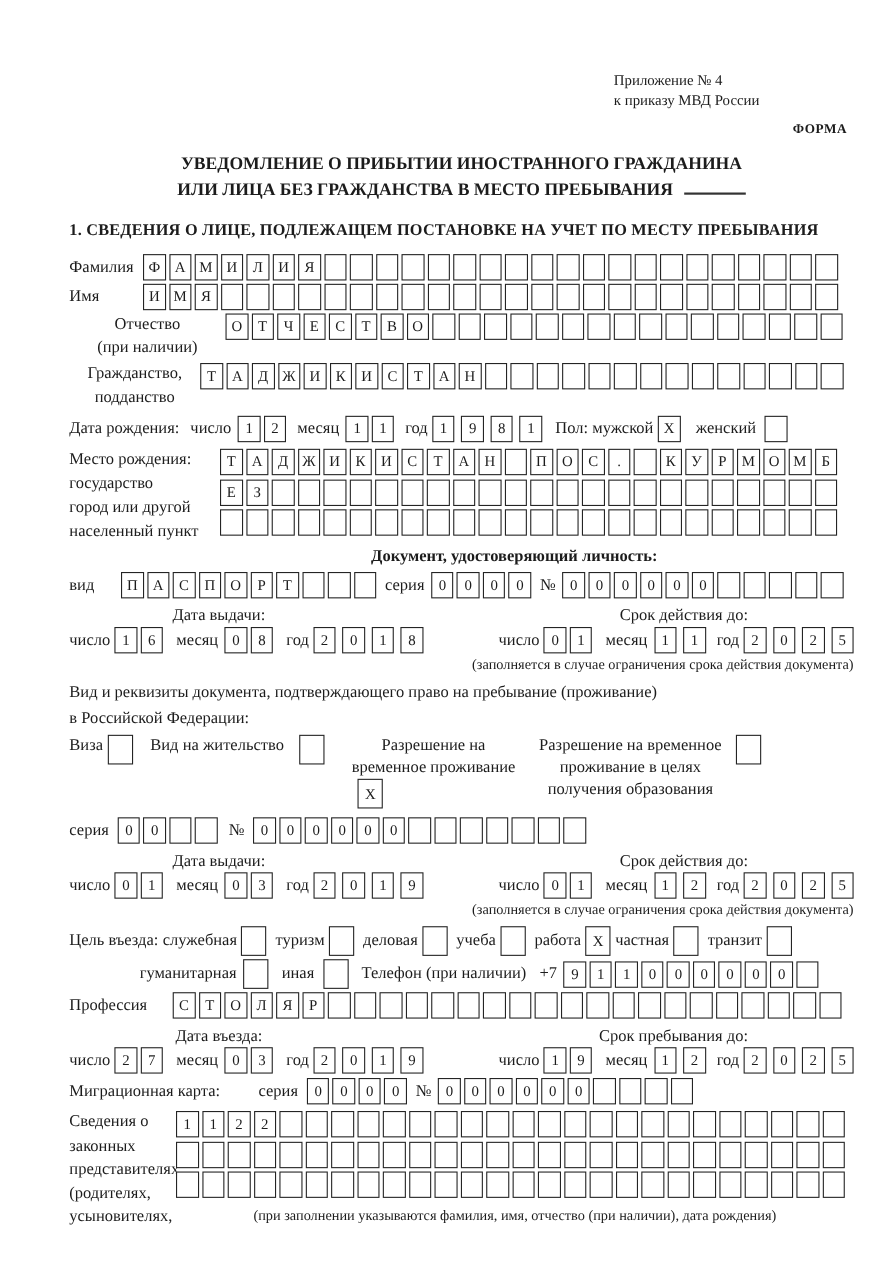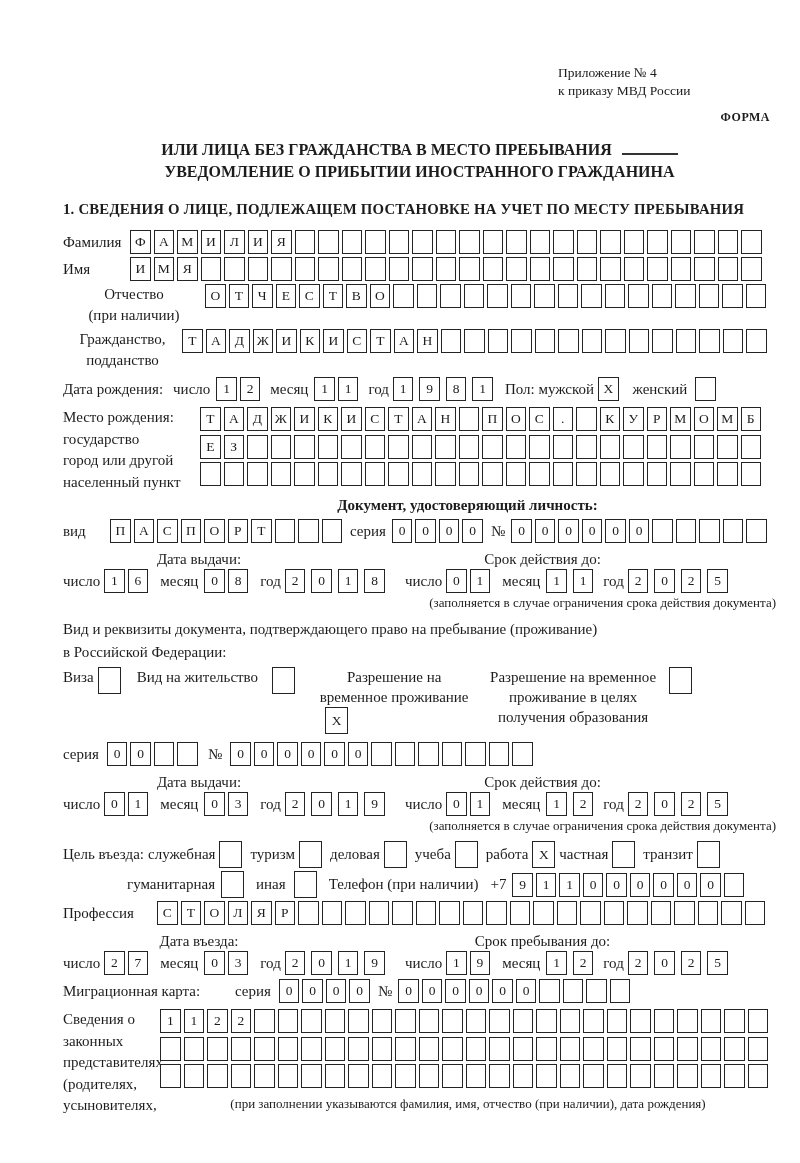--- a/index.html
+++ b/index.html
@@ -37,21 +37,21 @@
   .labelcol{display:flex;flex-direction:column;line-height:21.5px;flex:0 0 auto;}
   .stackrows .cells{margin-bottom:3.5px;}
   .bp-labels{width:137px;}
   .lr-labels{width:97px;}
   
   .dochead{font-weight:bold;text-align:center;padding-left:96px;margin:4px 0 5px;}
   
   .datecols{display:flex;margin-bottom:1px;}
   .datecol{display:flex;flex-direction:column;}
   .datecol.left{width:342px;}
-  .datecol.right{flex:1;}
+  .datecol.right{flex:1;align-items:flex-end;}
   .dhead{text-align:center;line-height:20px;}
   .datecol.left .dhead{padding-right:70px;}
   .datecol.right .dhead{padding-right:96px;}
   .drow{display:flex;align-items:center;white-space:nowrap;}
   .note{text-align:right;font-size:13px;line-height:17px;margin-bottom:7px;}
   .intro{line-height:23px;}
   
   .optrow{display:flex;align-items:flex-start;margin:3px 0 8px;white-space:normal;}
   .opt{display:flex;align-items:flex-start;flex:0 0 auto;}
   .optlabel{line-height:20px;text-align:center;}
@@ -65,24 +65,24 @@
 <div class="page">
 
   <div class="annex">
     <div>Приложение № 4</div>
     <div>к приказу МВД России</div>
   </div>
 
   <div class="forma">ФОРМА</div>
 
   <div class="title">
+    <div>УВЕДОМЛЕНИЕ О ПРИБЫТИИ ИНОСТРАННОГО ГРАЖДАНИНА</div>
     <div>
       <span>ИЛИ ЛИЦА БЕЗ ГРАЖДАНСТВА В МЕСТО ПРЕБЫВАНИЯ</span><span class="underline"></span>
     </div>
-    <div>УВЕДОМЛЕНИЕ О ПРИБЫТИИ ИНОСТРАННОГО ГРАЖДАНИНА</div>
   </div>
 
   <div class="sec1">1. СВЕДЕНИЯ О ЛИЦЕ, ПОДЛЕЖАЩЕМ ПОСТАНОВКЕ НА УЧЕТ ПО МЕСТУ ПРЕБЫВАНИЯ</div>
 
   <div class="row">
     <span class="lbl w67">Фамилия</span>
     <span class="cells">
         <span class="cell">Ф</span>
         <span class="cell">А</span>
         <span class="cell">М</span>

